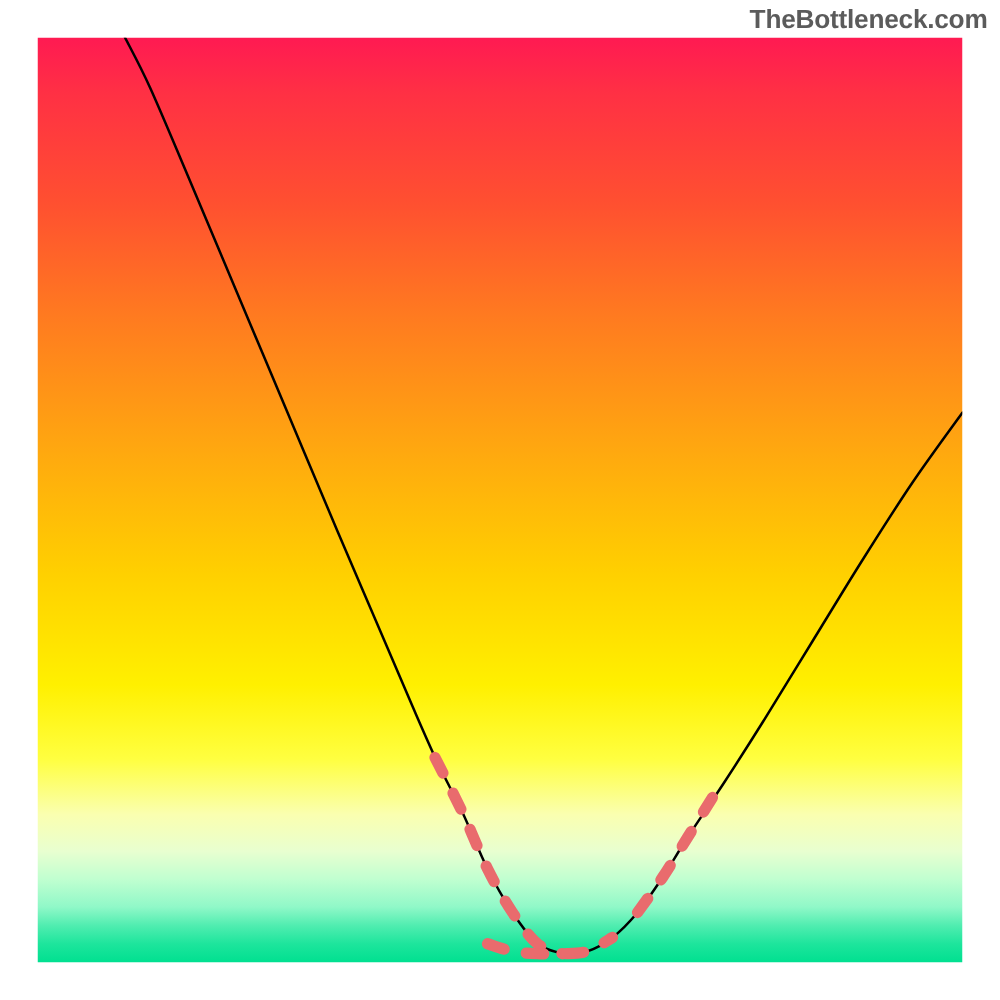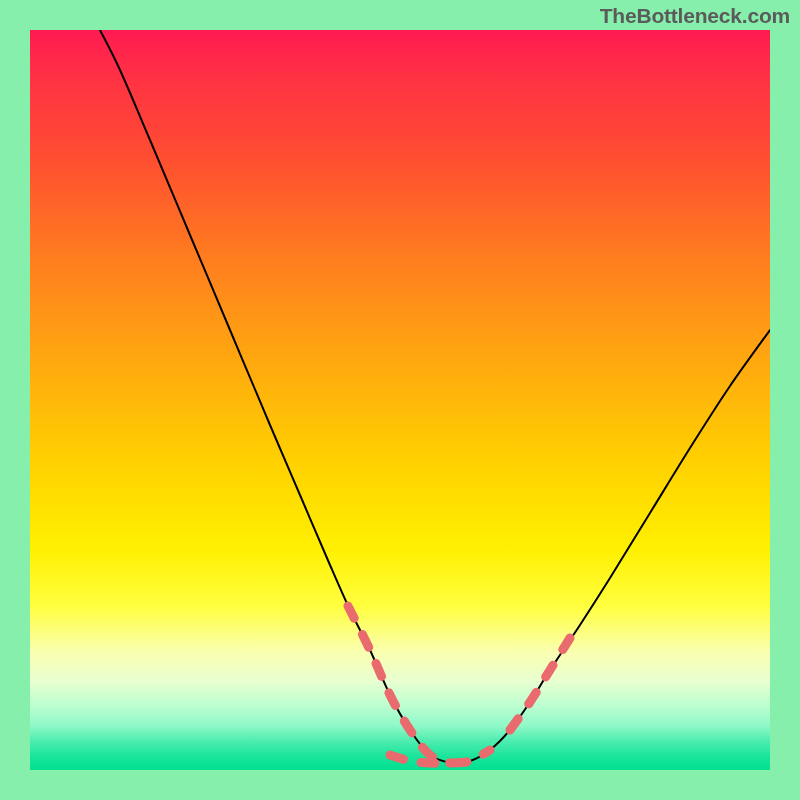--- a/index.html
+++ b/index.html
@@ -9,21 +9,21 @@
     height: 800px;
     background: #000000;
     overflow: hidden;
   }
   .frame {
     position: absolute;
     left: 0;
     top: 0;
     width: 800px;
     height: 800px;
-    background: #86efac;
+    background: #ffffff;
   }
   .plot-area {
     position: absolute;
     left: 30px;
     top: 30px;
     width: 740px;
     height: 740px;
     overflow: hidden;
   }
   .gradient-bg {

